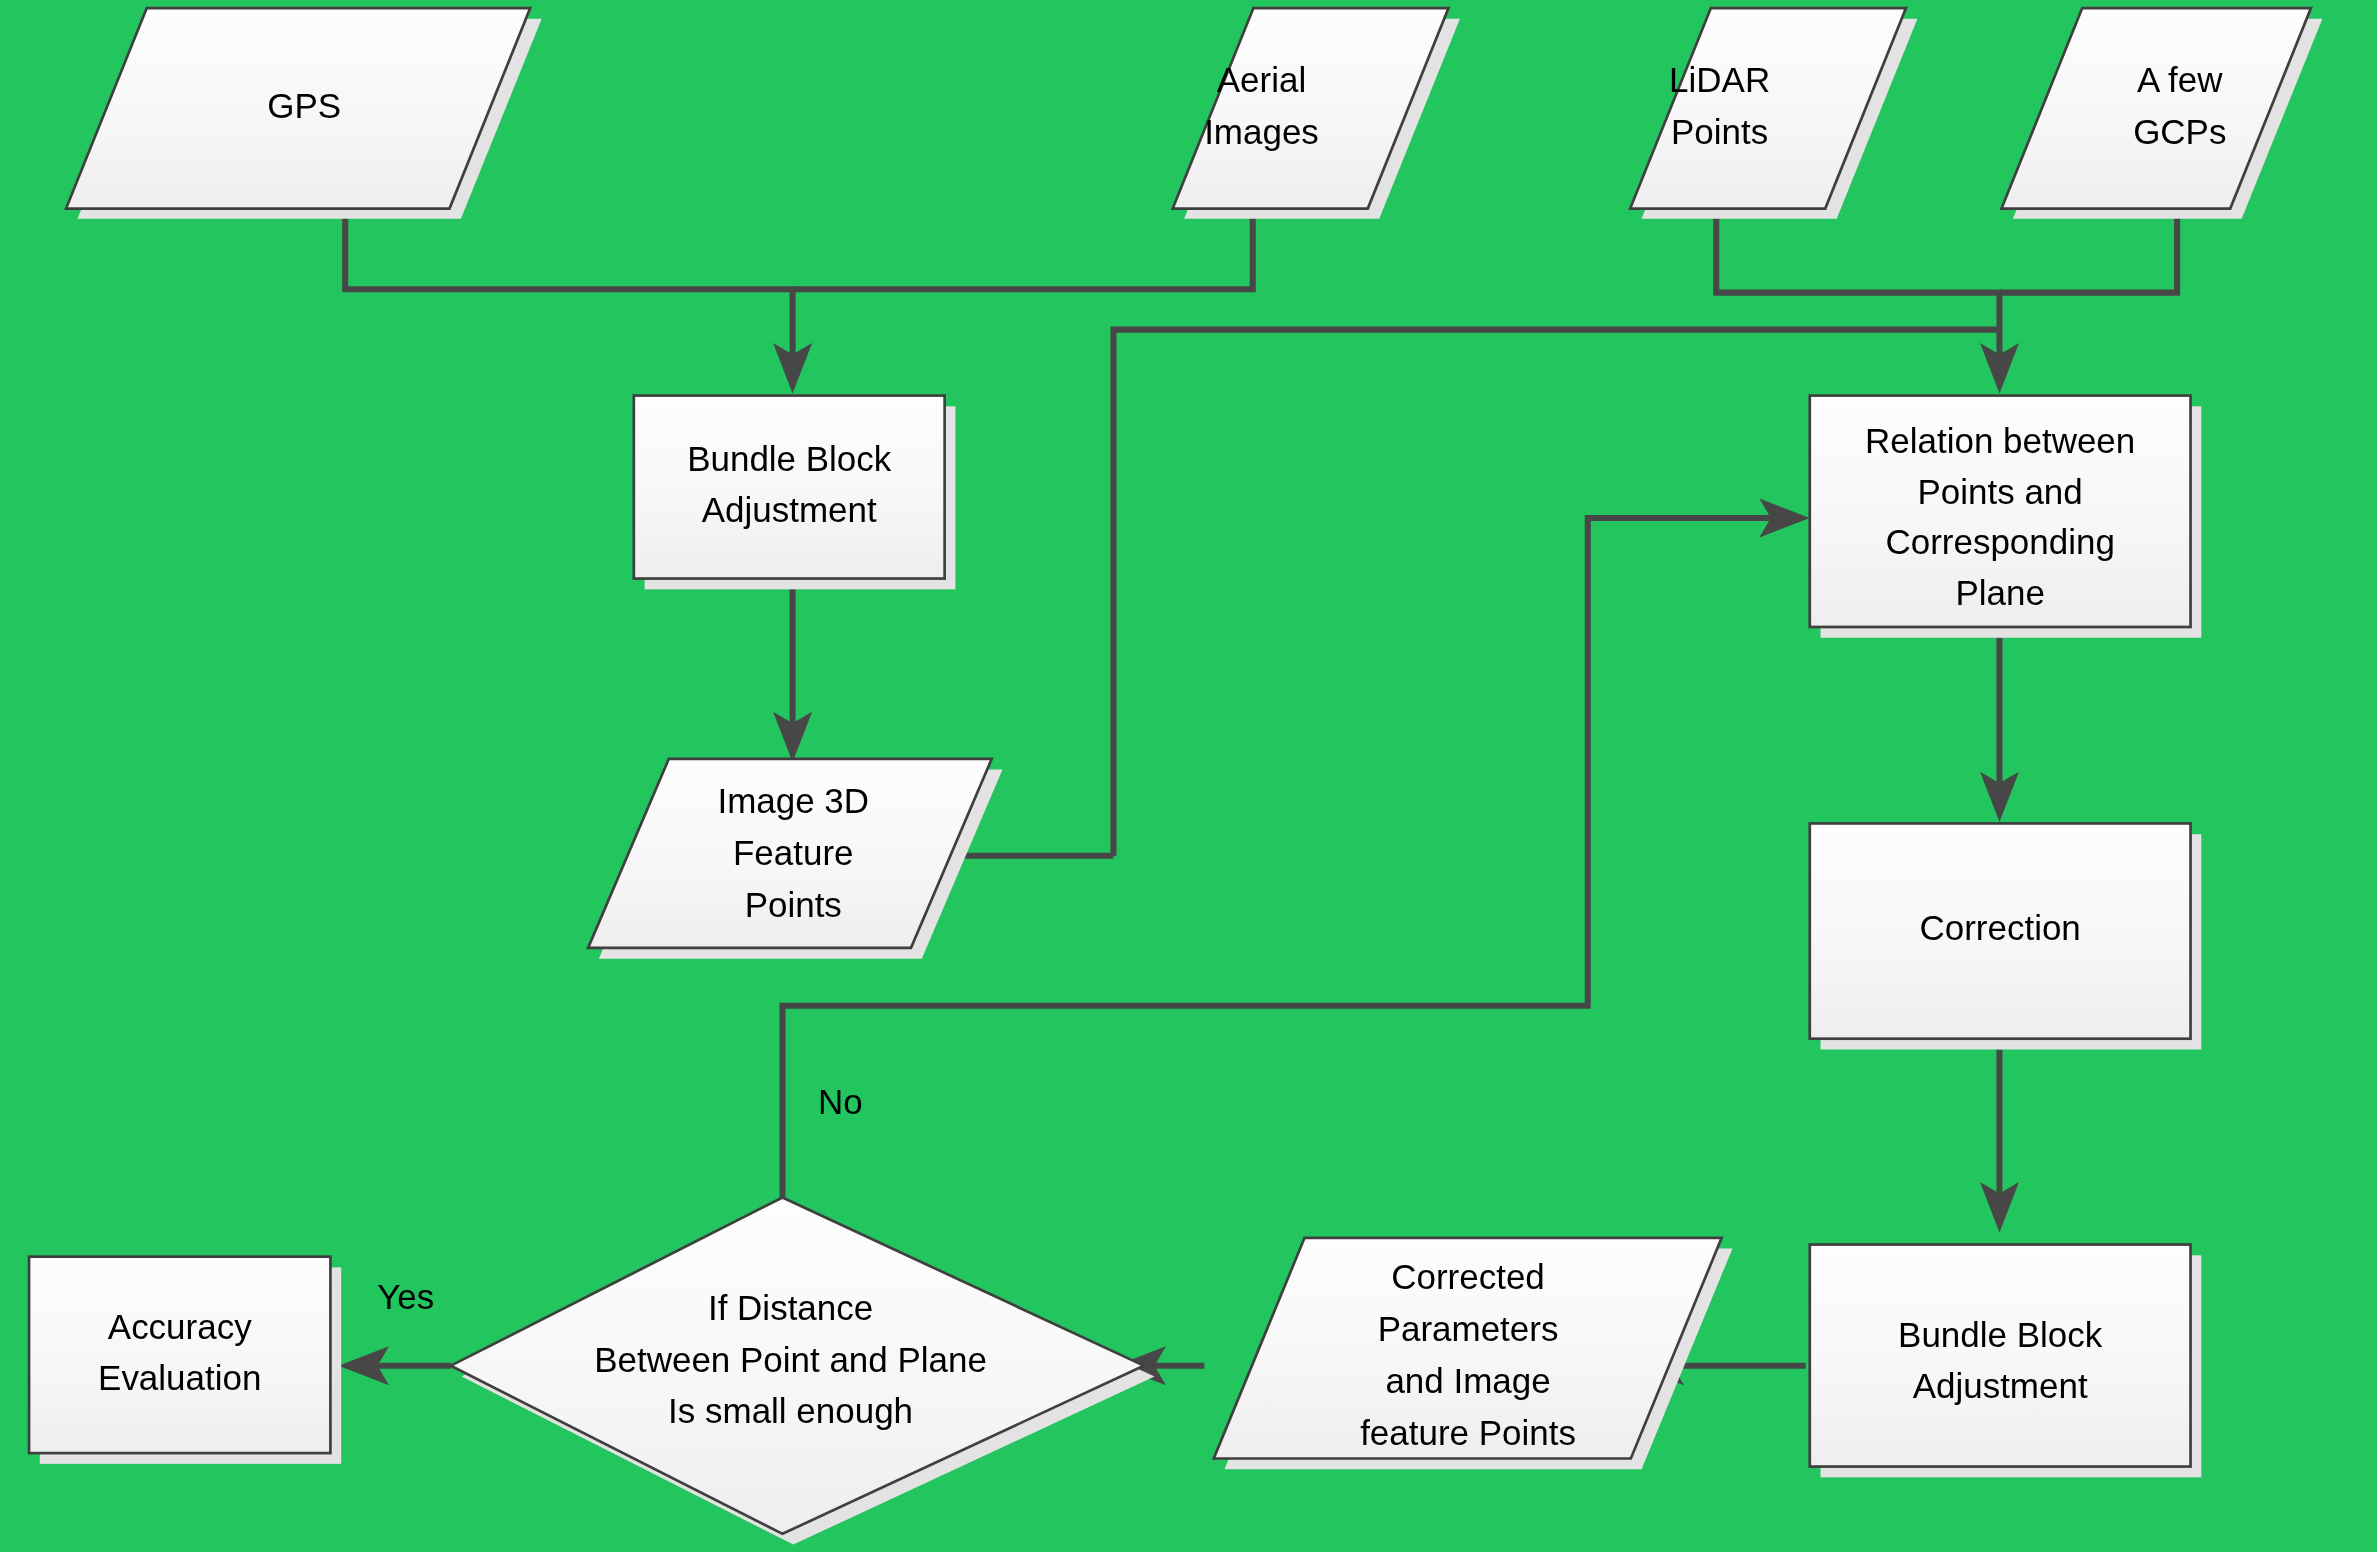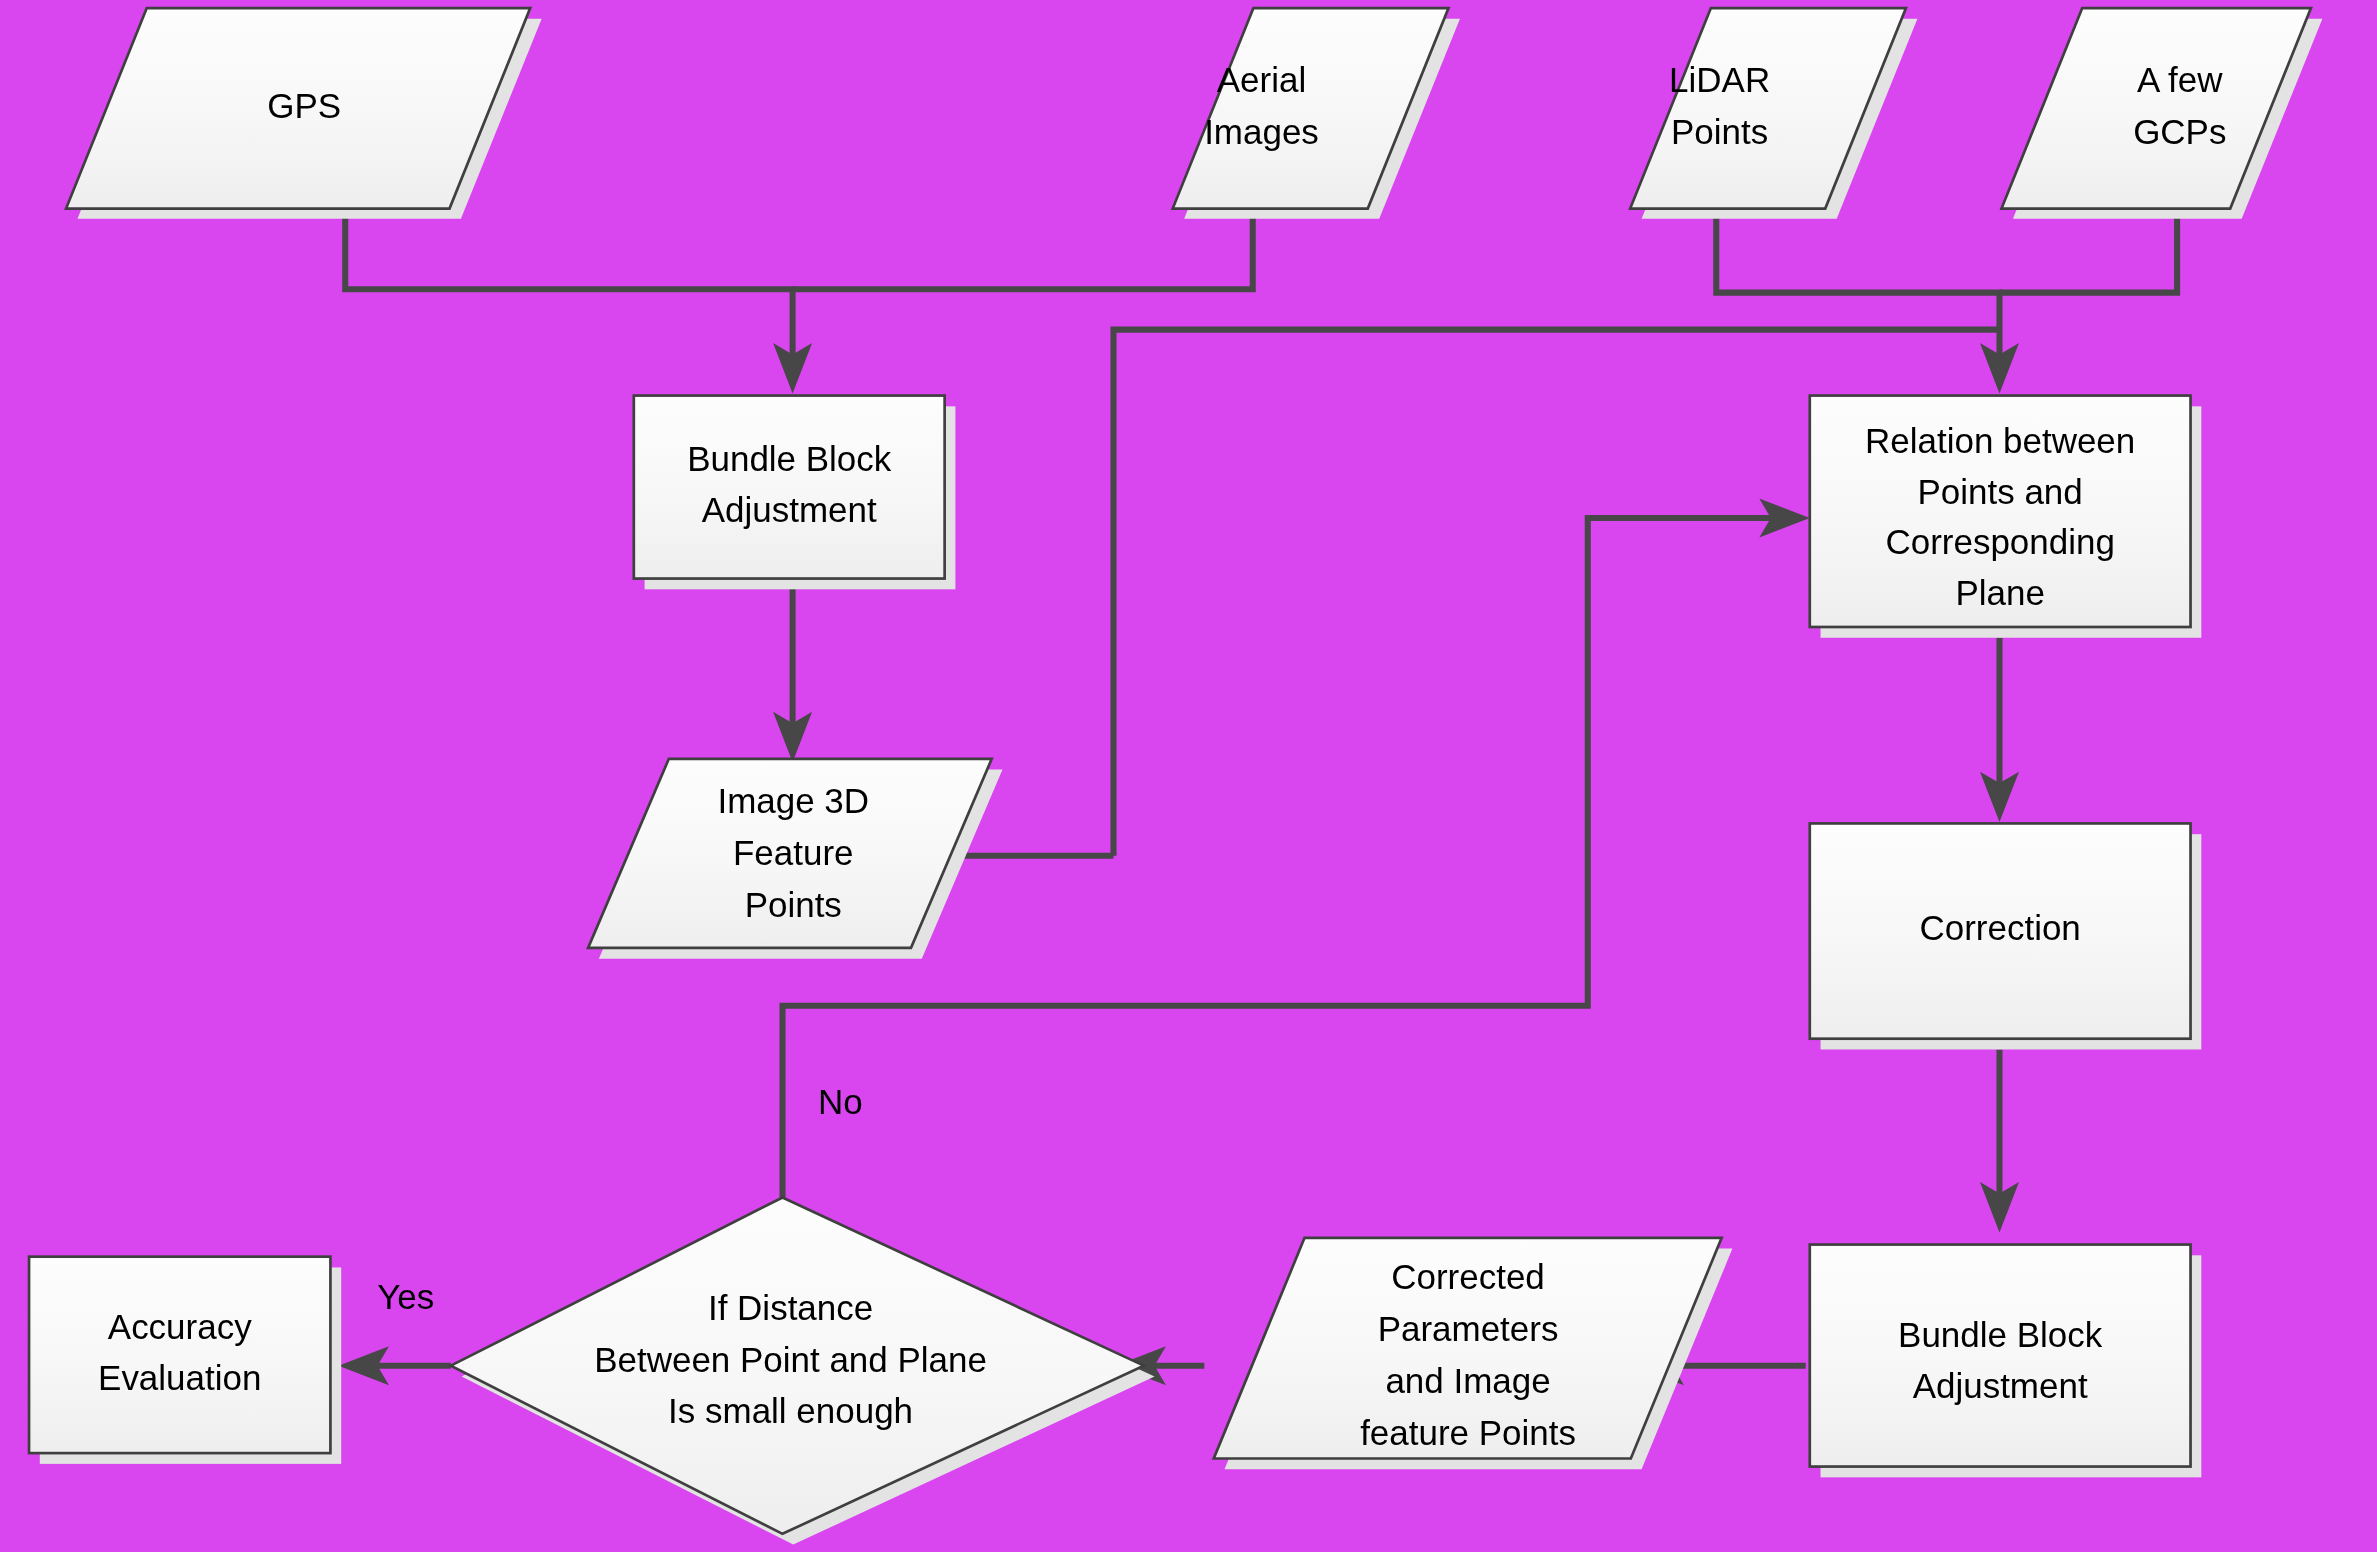--- a/index.html
+++ b/index.html
@@ -8,21 +8,21 @@
     padding: 0;
     background: #ffffff;
   }
   body {
     font-family: "Liberation Sans", sans-serif;
   }
   #diagram-root {
     position: relative;
     width: 2377px;
     height: 1552px;
-    background: #d946ef;
+    background: #22c55e;
     overflow: hidden;
   }
   svg.flow-canvas {
     position: absolute;
     left: 0;
     top: 0;
     width: 2377px;
     height: 1552px;
     display: block;
   }

